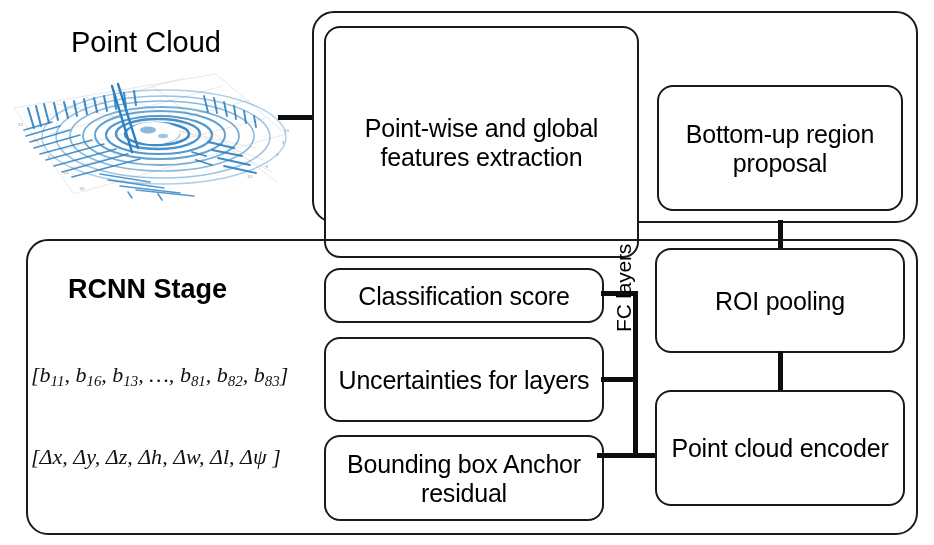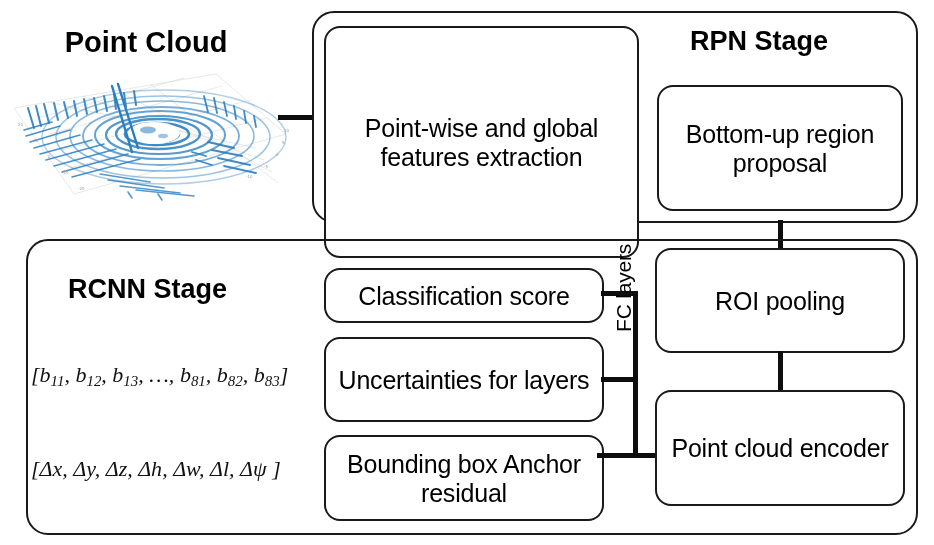--- a/index.html
+++ b/index.html
@@ -67,21 +67,21 @@
   .math{
     position:absolute;
     font-family:"Liberation Serif", serif;
     font-style:italic;
     font-size:22px;
     white-space:nowrap;
     color:#111;
   }
   .math sub{font-size:0.68em;font-style:italic;vertical-align:-0.28em;}
   #math-b{left:31px;top:362px;}
-  #math-d{left:31px;top:456px;}
+  #math-d{left:31px;top:444px;}
 
   
   .conn{position:absolute;background:#0d0d0d;}
   .conn-h{height:5px;}
   .conn-v{width:5px;}
 
   
   #c-pc{left:278px;top:115px;width:36px;height:5px;}
   
   #c-rpn-rcnn{left:778px;top:220px;width:5px;height:30px;}
@@ -112,21 +112,21 @@
   #pointcloud{
     position:absolute;left:8px;top:56px;width:284px;height:160px;
   }
   #pointcloud svg{display:block;width:100%;height:100%;}
 </style>
 </head>
 <body>
 
 <div class="canvas">
 
-  <div id="pc-title" class="stage-title" style="font-weight:bold;">Point Cloud</div>
+  <div id="pc-title" class="stage-title" style="font-weight:normal;">Point Cloud</div>
 
   <div id="pointcloud">
     <svg viewBox="0 0 284 160" preserveAspectRatio="none" aria-hidden="true">
       <defs>
         <clipPath id="pcclip">
             <rect x="0" y="0" width="284" height="160"></rect>
           </clipPath>
       </defs>
       <g clip-path="url(#pcclip)">
 
@@ -228,37 +228,36 @@
           <text x="274" y="88">5</text>
           <text x="276" y="76">10</text>
         </g>
       </g>
     </svg>
   </div>
 
   <div id="c-pc" class="conn conn-h"></div>
 
   <div id="rpn-stage" class="rbox stage"></div>
-  <div id="rpn-title" class="stage-title">RPN Stage</div>
 
   <div id="box-feat" class="rbox inner">
     <div class="boxlabel">Point-wise and global features extraction</div>
   </div>
 
   <div id="box-proposal" class="rbox inner">
     <div class="boxlabel">Bottom-up region proposal</div>
   </div>
 
   <div id="c-rpn-rcnn" class="conn conn-v"></div>
 
   <div id="rcnn-stage" class="rbox stage"></div>
   <div id="rcnn-title" class="stage-title">RCNN Stage</div>
 
   <div id="math-b" class="math">
-    [<i>b</i><sub>11</sub>, <i>b</i><sub>12</sub>, <i>b</i><sub>13</sub>, …, <i>b</i><sub>81</sub>, <i>b</i><sub>82</sub>, <i>b</i><sub>83</sub>]
+    [<i>b</i><sub>11</sub>, <i>b</i><sub>16</sub>, <i>b</i><sub>13</sub>, …, <i>b</i><sub>81</sub>, <i>b</i><sub>82</sub>, <i>b</i><sub>83</sub>]
   </div>
   <div id="math-d" class="math">
     [<i>Δx</i>, <i>Δy</i>, <i>Δz</i>, <i>Δh</i>, <i>Δw</i>, <i>Δl</i>, <i>Δψ</i> ]
   </div>
 
   <div id="box-cls" class="rbox inner">
     <div class="boxlabel">Classification score</div>
   </div>
   <div id="box-unc" class="rbox inner">
     <div class="boxlabel">Uncertainties for layers</div>

